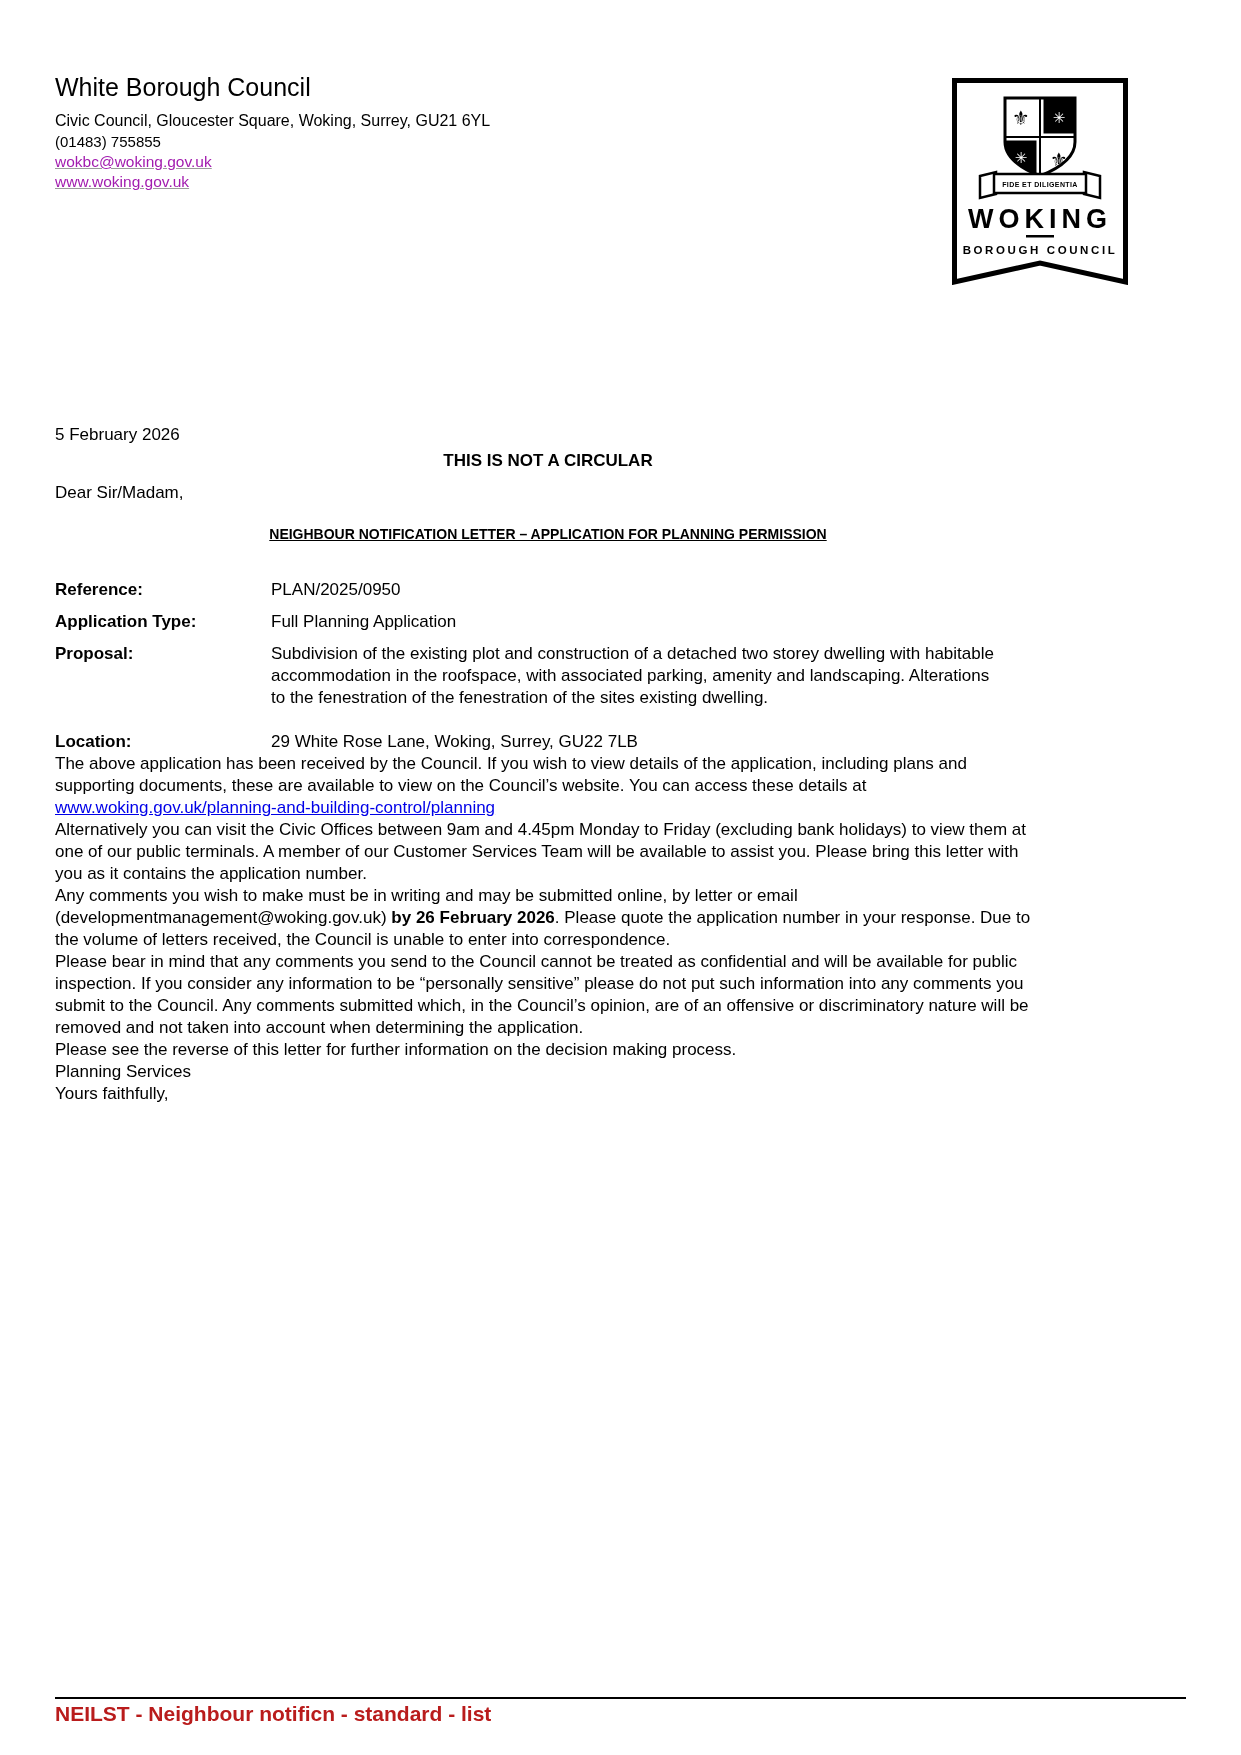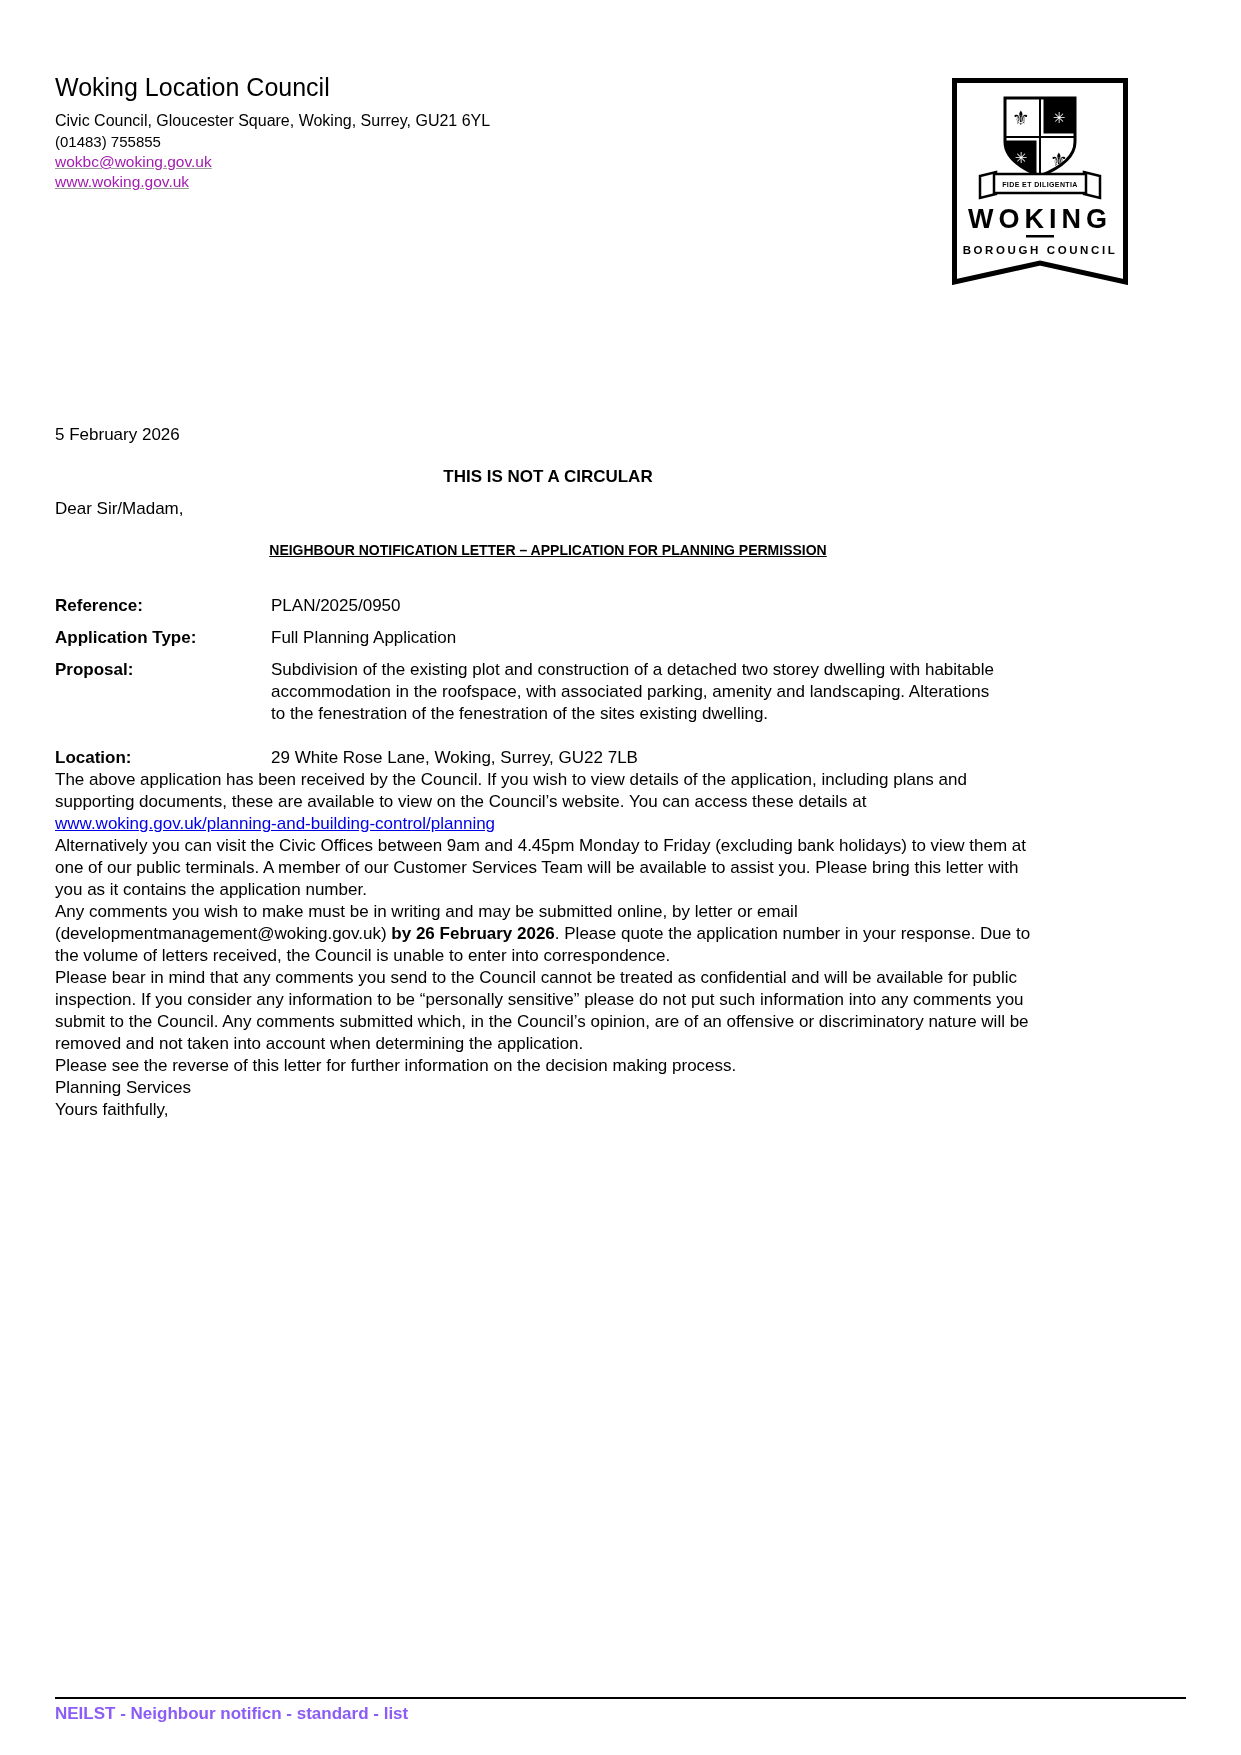--- a/index.html
+++ b/index.html
@@ -13,38 +13,38 @@
   .org-address{margin-top:8px;font-size:16px;line-height:21px;}
   .org-phone{font-size:15px;line-height:21px;}
   .org-link-line{font-size:15.5px;line-height:20px;}
   .org-link-line:first-of-type{margin-top:5px;}
   a.grey-link{color:#a21caf;text-decoration:underline;text-decoration-color:#9c9c9c;}
   a.blue-link{color:#0000e8;text-decoration:underline;}
 
   .logo-wrap{position:absolute;left:952px;top:78px;width:176px;height:207px;}
 
   .date-line{margin-top:232px;font-size:17px;line-height:22px;}
-  .circular-line{margin-top:20px;font-size:17px;line-height:22px;font-weight:bold;text-align:center;}
+  .circular-line{margin-top:4px;font-size:17px;line-height:22px;font-weight:bold;text-align:center;}
   .salutation{margin-top:10px;font-size:17px;line-height:22px;}
   .letter-heading{margin-top:19px;font-size:14px;line-height:22px;font-weight:bold;text-align:center;text-decoration:underline;}
 
   .fields{margin-top:34px;}
   .field-row{display:flex;font-size:17px;line-height:22px;}
   .field-row.gap-sm{margin-bottom:10px;}
   .field-row.gap-lg{margin-bottom:22px;}
   .field-label{width:180px;flex:0 0 180px;font-weight:bold;}
   .field-value{max-width:735px;margin-left:36px;}
 
   p.body-para{margin:0;font-size:17px;line-height:22px;}
   .mt35{margin-top:35px;} .mt20{margin-top:20px;} .mt21{margin-top:21px;}
   .mt22{margin-top:22px;} .mt19{margin-top:19px;} .mt10{margin-top:10px;}
   .bold{font-weight:bold;}
 
   .footer{position:absolute;left:55px;top:1697px;width:1131px;border-top:2px solid #000;}
-  .footer-text{margin-top:4px;font-size:17px;line-height:21px;font-weight:bold;color:#8b5cf6;}
+  .footer-text{margin-top:4px;font-size:21px;line-height:21px;font-weight:bold;color:#b91c1c;}
 </style>
 </head>
 <body>
 
 <div class="logo-wrap">
   <svg width="176" height="207" viewBox="0 0 176 207">
     <defs>
       <clipPath id="shieldClip">
           <path d="M0,0 H70 V44 Q70,64 35,78 Q0,64 0,44 Z"></path>
         </clipPath>
@@ -77,21 +77,21 @@
     </g>
 
     <text x="88" y="150" text-anchor="middle" font-size="27" font-weight="bold" letter-spacing="5" fill="#000000">WOKING</text>
     <rect x="74" y="157" width="28" height="2.5" fill="#000000"></rect>
     <text x="88" y="176" text-anchor="middle" font-size="11.5" font-weight="bold" letter-spacing="2.6" fill="#000000">BOROUGH COUNCIL</text>
   </svg>
 </div>
 
 <div class="content">
 
-  <div class="org-name">Woking Location Council</div>
+  <div class="org-name">White Borough Council</div>
   <div class="org-address">Civic Council, Gloucester Square, Woking, Surrey, GU21 6YL</div>
   <div class="org-phone">(01483) 755855</div>
   <div class="org-link-line"><a href="#" class="grey-link">wokbc@woking.gov.uk</a></div>
   <div class="org-link-line"><a href="#" class="grey-link">www.woking.gov.uk</a></div>
 
   <div class="date-line">5 February 2026</div>
   <div class="circular-line">THIS IS NOT A CIRCULAR</div>
   <div class="salutation">Dear Sir/Madam,</div>
 
   <div class="letter-heading">NEIGHBOUR NOTIFICATION LETTER – APPLICATION FOR PLANNING PERMISSION</div>

